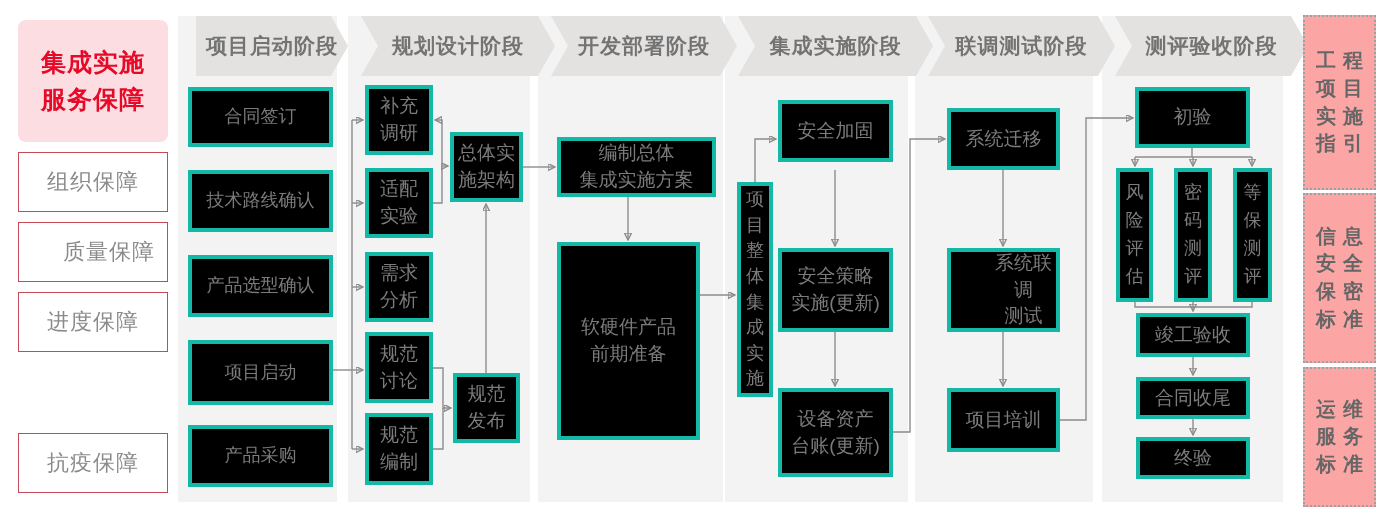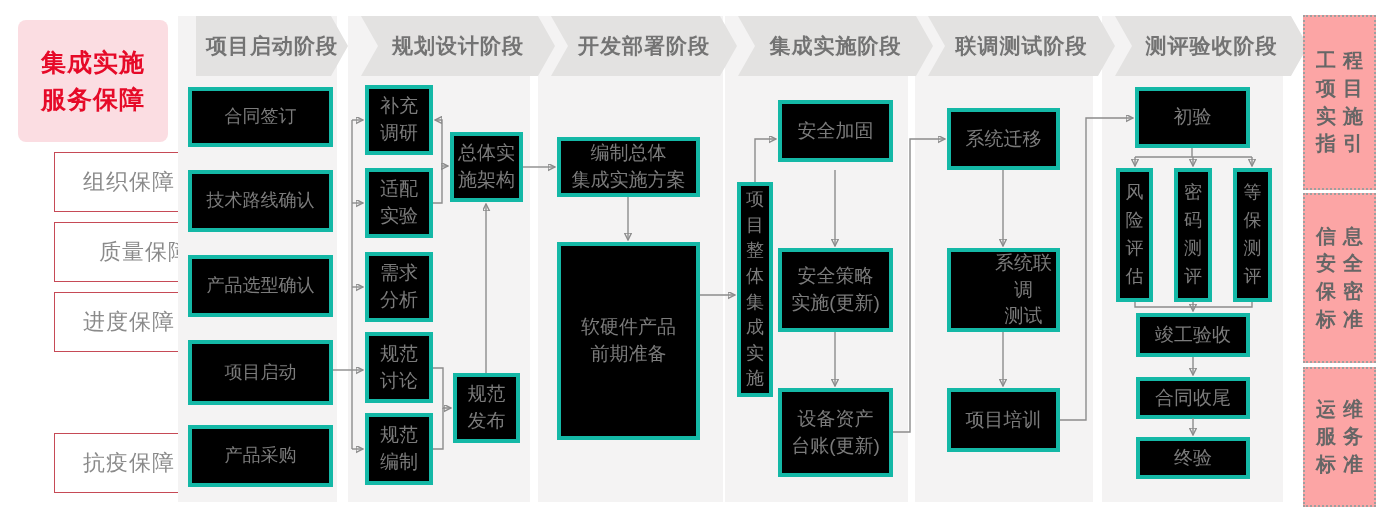--- a/index.html
+++ b/index.html
@@ -24,21 +24,21 @@
   .node.sm { font-size:18px; }
   .node.vert { line-height:1.42; font-size:18px; }
 
   
   .legend-title { position:absolute; left:18px; top:20px; width:150px; height:122px;
     background:#fbdde2; border-radius:8px; color:#e60a28; font-weight:bold;
     font-size:25px; line-height:1.5; letter-spacing:1px; text-align:center;
     display:flex; align-items:center; justify-content:center; white-space:pre-line; }
   .legend-box { position:absolute; left:18px; width:150px; height:60px;
     background:#ffffff; border:1.5px solid #c64a56; color:#8a8a8a; font-size:22px;
-    letter-spacing:1px; display:flex; align-items:center; justify-content:center;margin-left:36px; }
+    letter-spacing:1px; display:flex; align-items:center; justify-content:center; }
 
   
   .standard-box { position:absolute; left:1303px; width:73px;
     background:#fca5a5; border:2px dotted #9f9f9f; color:#666666; font-weight:bold;
     font-size:20px; line-height:1.38; letter-spacing:7px; text-align:center;
     display:flex; align-items:center; justify-content:center; white-space:pre-line;
     padding-left:7px; }
 
   .connector-layer { position:absolute; left:0; top:0; width:1391px; height:515px; pointer-events:none; }
   .connector-layer path { stroke:#8c8c8c; stroke-width:1.4; fill:none; }
@@ -83,21 +83,21 @@
 分析</div>
   <div class="node" style="left:365px; top:332px; width:68px; height:71px;">规范
 讨论</div>
   <div class="node" style="left:365px; top:413px; width:68px; height:72px;">规范
 编制</div>
   <div class="node" style="left:450px; top:132px; width:73px; height:70px;">总体实
 施架构</div>
   <div class="node" style="left:453px; top:373px; width:67px; height:70px;">规范
 发布</div>
 
-  <div class="node" style="left:557px; top:137px; width:143px; height:60px;">编制总体
+  <div class="node" style="left:557px; top:137px; width:159px; height:60px;">编制总体
 集成实施方案</div>
   <div class="node" style="left:557px; top:242px; width:143px; height:198px;">软硬件产品
 前期准备</div>
 
   <div class="node vert" style="left:737px; top:182px; width:36px; height:215px;">项
 目
 整
 体
 集
 成

